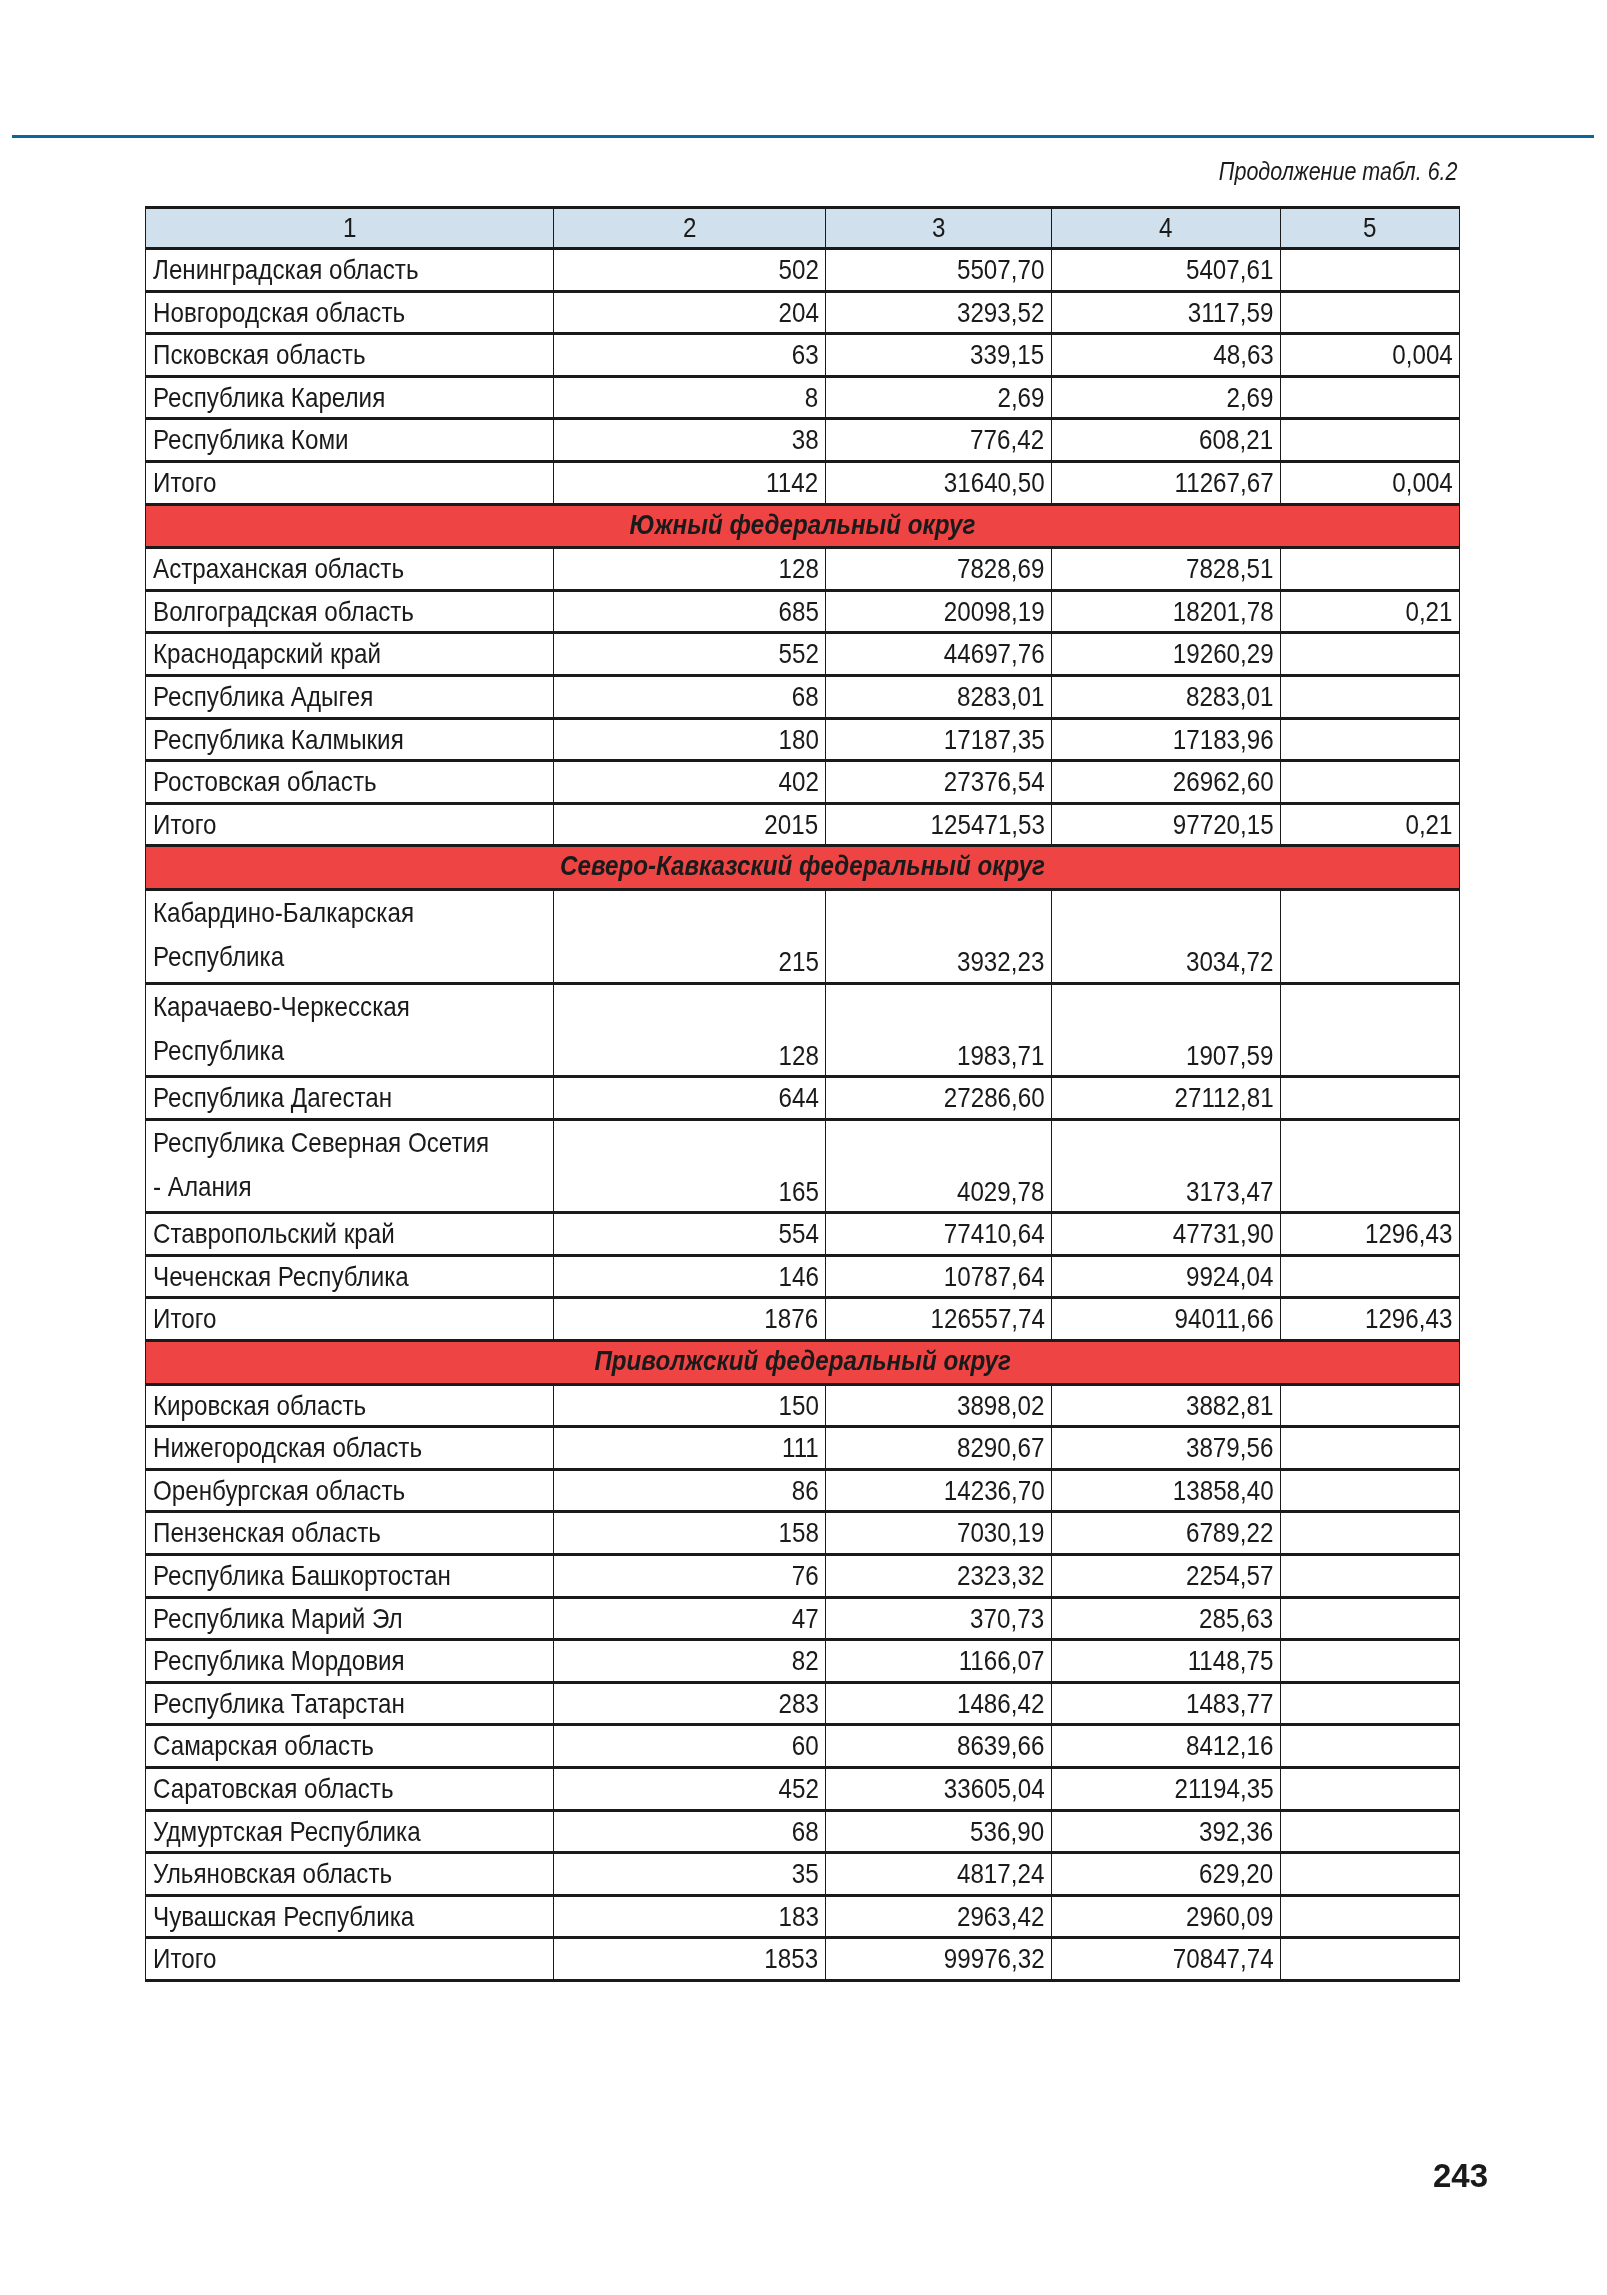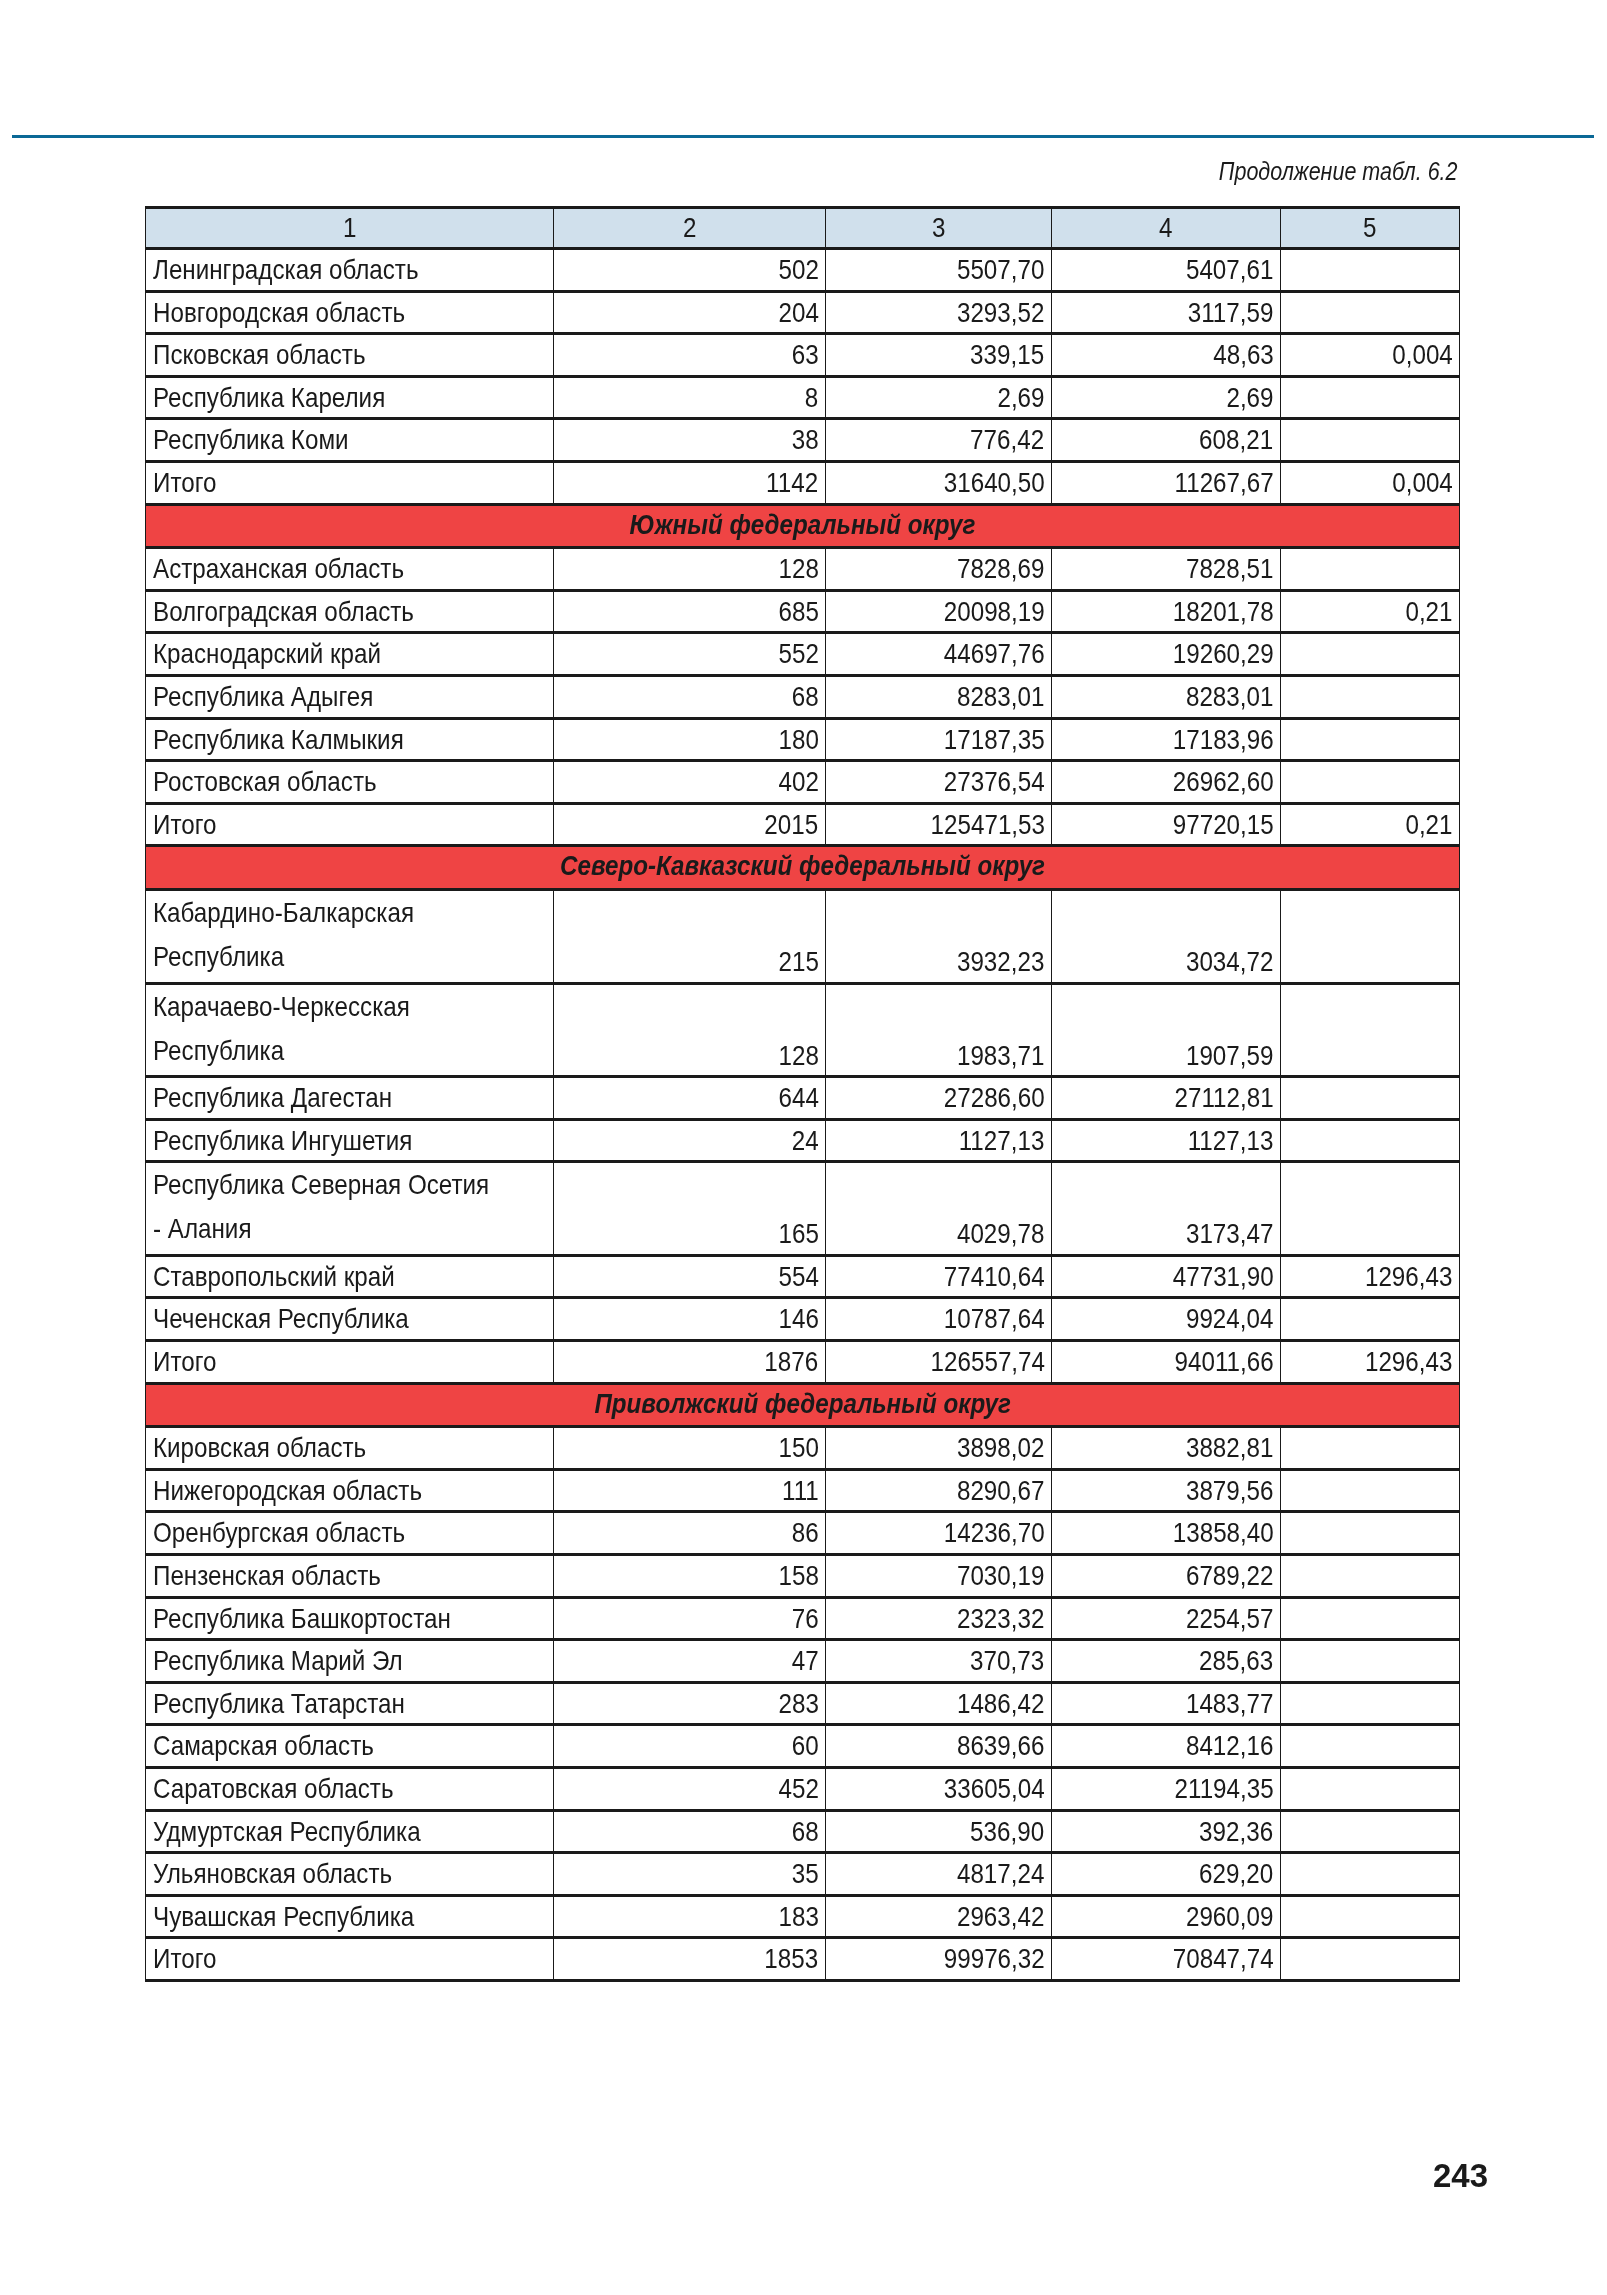--- a/index.html
+++ b/index.html
@@ -177,27 +177,20 @@
         <td class="num"><span class="txt">1907,59</span></td>
         <td class="num"><span class="txt"></span></td>
       </tr>
       <tr class="row">
         <td class="name"><span class="txt">Республика Дагестан</span></td>
         <td class="num"><span class="txt">644</span></td>
         <td class="num"><span class="txt">27286,60</span></td>
         <td class="num"><span class="txt">27112,81</span></td>
         <td class="num"><span class="txt"></span></td>
       </tr>
-      <tr class="row">
-        <td class="name"><span class="txt">Республика Ингушетия</span></td>
-        <td class="num"><span class="txt">24</span></td>
-        <td class="num"><span class="txt">1127,13</span></td>
-        <td class="num"><span class="txt">1127,13</span></td>
-        <td class="num"><span class="txt"></span></td>
-      </tr>
       <tr class="row two">
         <td class="name"><span class="txt">Республика Северная Осетия - Алания</span></td>
         <td class="num"><span class="txt">165</span></td>
         <td class="num"><span class="txt">4029,78</span></td>
         <td class="num"><span class="txt">3173,47</span></td>
         <td class="num"><span class="txt"></span></td>
       </tr>
       <tr class="row">
         <td class="name"><span class="txt">Ставропольский край</span></td>
         <td class="num"><span class="txt">554</span></td>
@@ -258,20 +251,27 @@
         <td class="num"><span class="txt"></span></td>
       </tr>
       <tr class="row">
         <td class="name"><span class="txt">Республика Марий Эл</span></td>
         <td class="num"><span class="txt">47</span></td>
         <td class="num"><span class="txt">370,73</span></td>
         <td class="num"><span class="txt">285,63</span></td>
         <td class="num"><span class="txt"></span></td>
       </tr>
       <tr class="row">
+        <td class="name"><span class="txt">Республика Мордовия</span></td>
+        <td class="num"><span class="txt">82</span></td>
+        <td class="num"><span class="txt">1166,07</span></td>
+        <td class="num"><span class="txt">1148,75</span></td>
+        <td class="num"><span class="txt"></span></td>
+      </tr>
+      <tr class="row">
         <td class="name"><span class="txt">Республика Татарстан</span></td>
         <td class="num"><span class="txt">283</span></td>
         <td class="num"><span class="txt">1486,42</span></td>
         <td class="num"><span class="txt">1483,77</span></td>
         <td class="num"><span class="txt"></span></td>
       </tr>
       <tr class="row">
         <td class="name"><span class="txt">Самарская область</span></td>
         <td class="num"><span class="txt">60</span></td>
         <td class="num"><span class="txt">8639,66</span></td>

